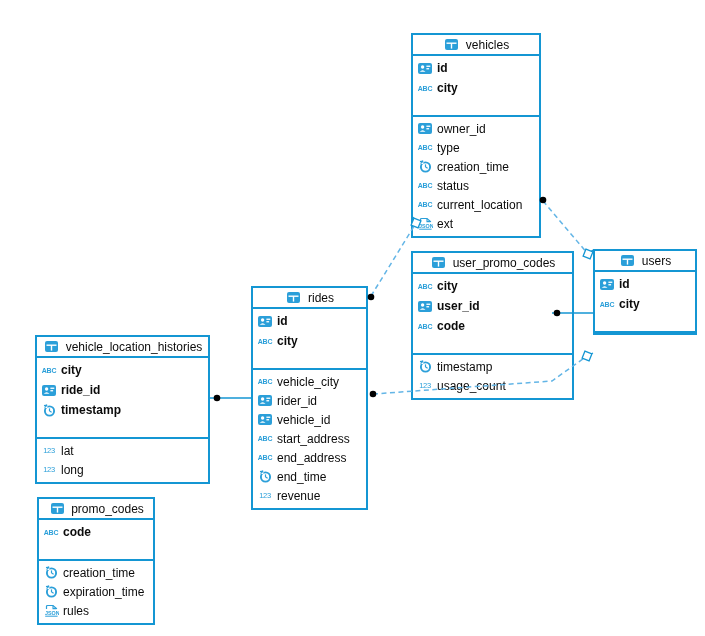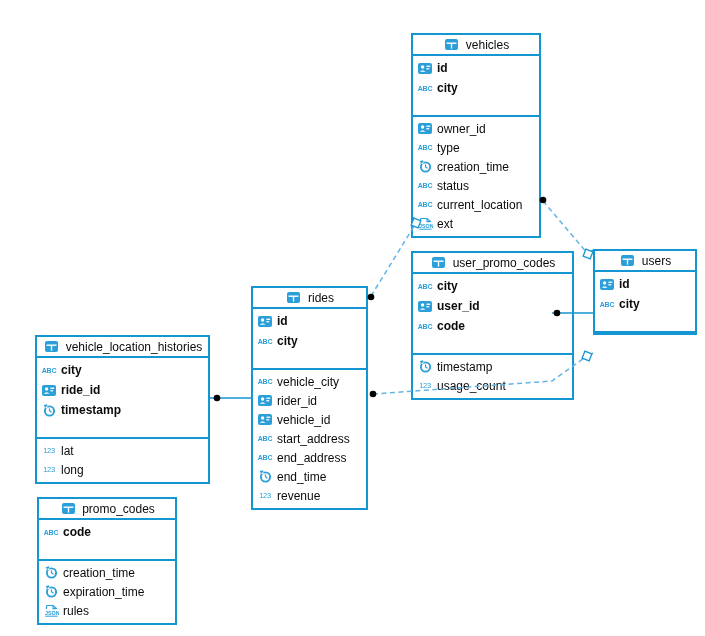--- a/index.html
+++ b/index.html
@@ -394,21 +394,21 @@
           <span class="col-label">lat</span>
         </div>
         <div class="row">
           <span class="icon-cell">
             <span class="num">123</span>
           </span>
           <span class="col-label">long</span>
         </div>
       </div>
     </div>
-    <div class="table" style="left: 37px; top: 497px; width: 140px;">
+    <div class="table" style="left: 37px; top: 497px; width: 118px;">
       <div class="thead">
         <span class="icon-cell">
           <svg width="13" height="11">
             <rect width="13" height="11" rx="2" fill="#2b9fd9"></rect>
             <line x1="1.5" y1="4.2" x2="11.5" y2="4.2" stroke="#fff" stroke-width="1.4"></line>
             <line x1="6.5" y1="4.2" x2="6.5" y2="9.6" stroke="#fff" stroke-width="1.4"></line>
           </svg>
         </span>
         <span>promo_codes</span>
       </div>

